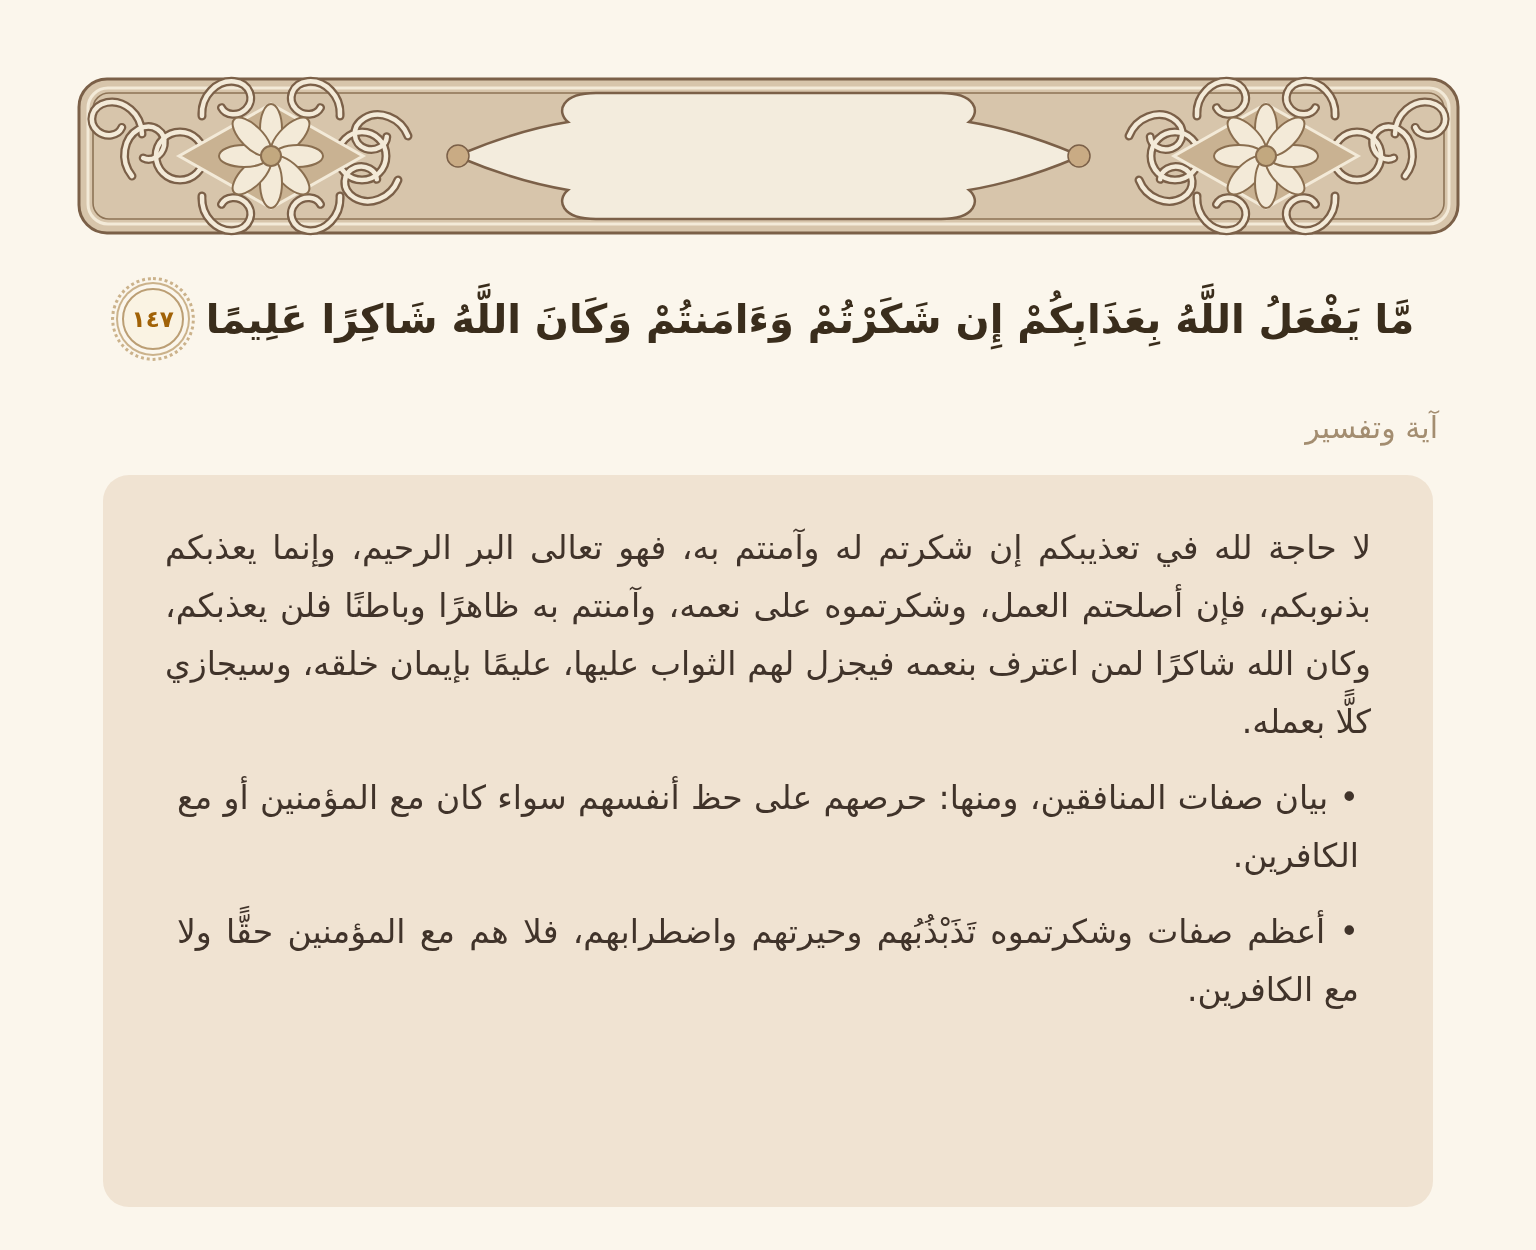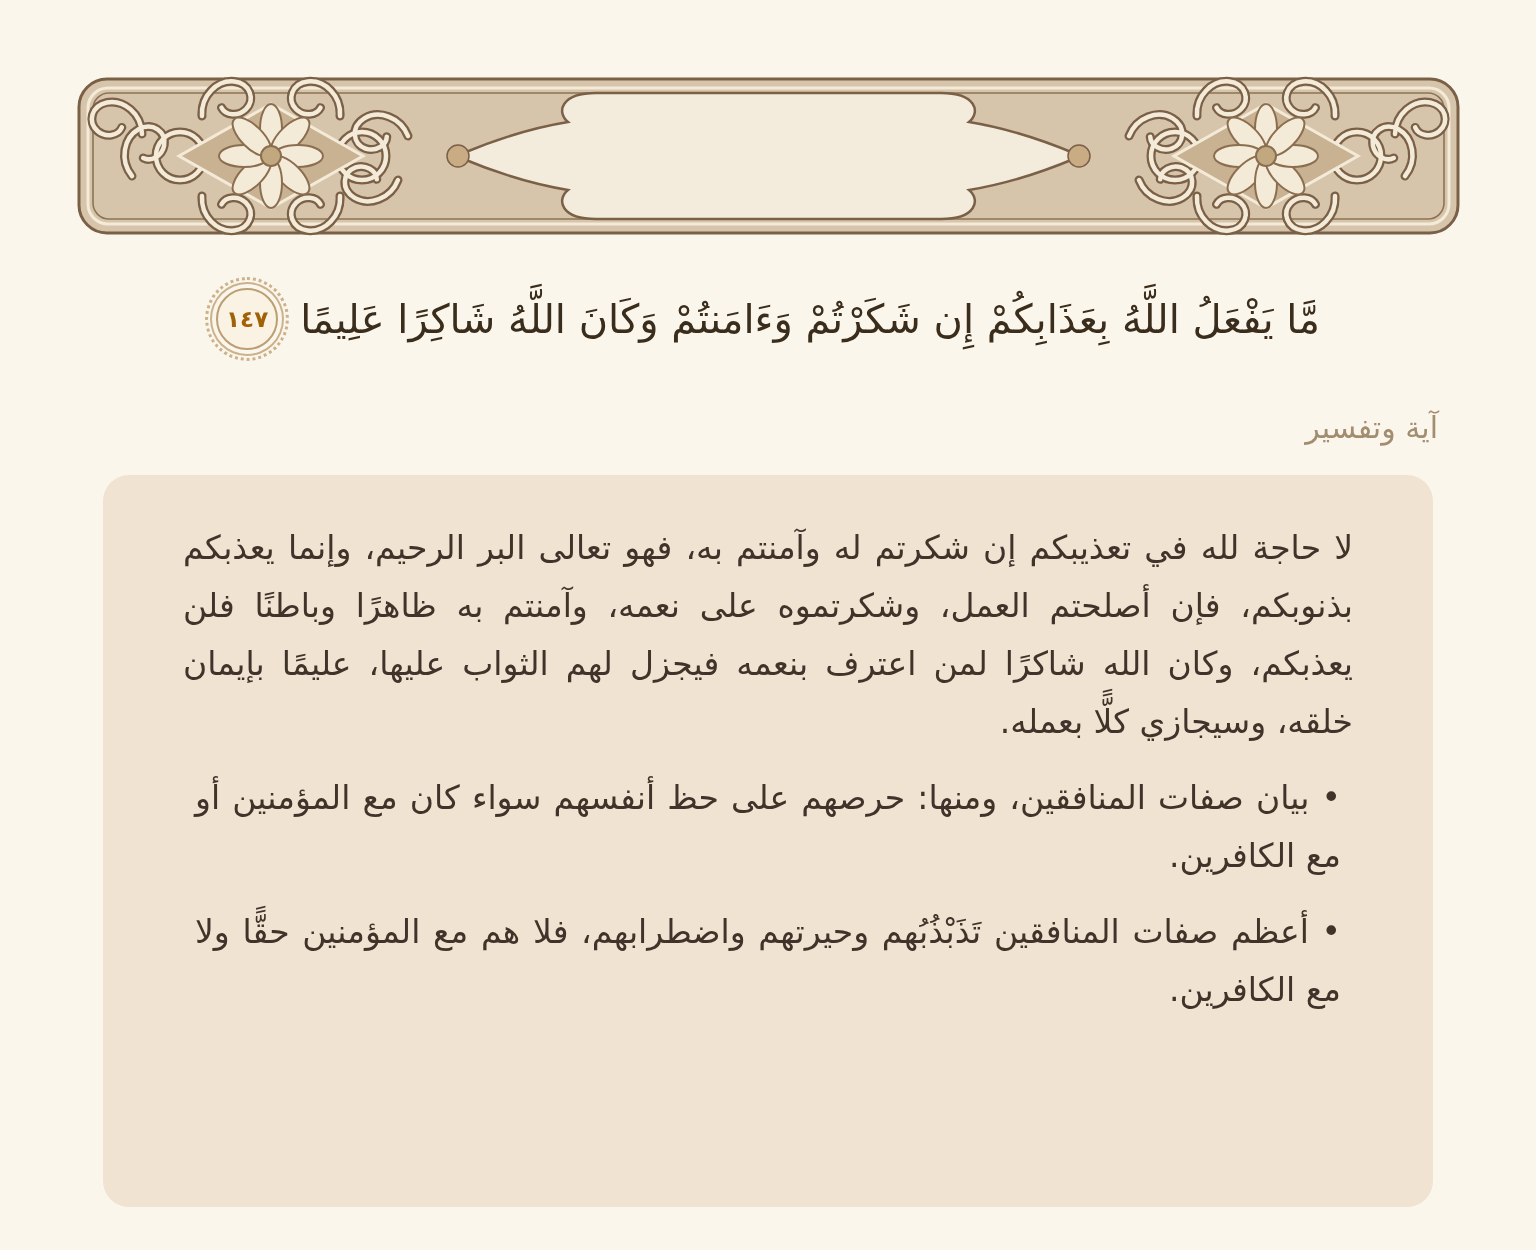--- a/index.html
+++ b/index.html
@@ -18,21 +18,21 @@
     font-size:57px;font-weight:bold;color:#17110a;letter-spacing:1px;
   }
 
   
   .verse-row{
     direction:rtl;margin:32px 40px 0;height:102px;
     display:flex;align-items:center;justify-content:center;gap:22px;
     color:#3a2d1c;
   }
   .verse-text{
-    font-size:40px;font-weight:normal;white-space:nowrap;line-height:1.2;
+    font-size:40px;font-weight:bold;white-space:nowrap;line-height:1.2;
   }
   .verse-medallion{
     position:relative;flex:0 0 auto;width:58px;height:58px;border-radius:50%;
     background:#faf3e3;border:2px solid #bb9e74;
     box-shadow:0 0 0 4px #fbf6ec,0 0 0 6px #cbb28b;
     display:flex;align-items:center;justify-content:center;
     font-size:23px;font-weight:bold;color:#a16207;
   }
   .verse-medallion::before{
     content:"";position:absolute;inset:-13px;border-radius:50%;
@@ -43,21 +43,21 @@
   .section-label{
     direction:rtl;text-align:right;padding:40px 98px 0 4px;
     font-size:30px;color:#a38d70;
   }
 
   
   .tafsir-box{
     direction:rtl;box-sizing:border-box;
     width:1330px;height:732px;margin:30px auto 0;
     background:#f0e3d2;border-radius:26px;
-    padding:44px 80px;
+    padding:44px 62px;
     color:#40332a;font-size:33px;line-height:58px;
     text-align:justify;text-align-last:right;
   }
   .tafsir-para{margin:0;}
   .tafsir-bullet{margin:18px 12px 0;}
 </style>
 </head>
 <body>
 
 <div class="banner-wrap">
@@ -128,14 +128,14 @@
   <span class="verse-medallion">
     <span>١٤٧</span>
   </span>
 </div>
 
 <div class="section-label">آية وتفسير</div>
 
 <div class="tafsir-box">
   <p class="tafsir-para">لا حاجة لله في تعذيبكم إن شكرتم له وآمنتم به، فهو تعالى البر الرحيم، وإنما يعذبكم بذنوبكم، فإن أصلحتم العمل، وشكرتموه على نعمه، وآمنتم به ظاهرًا وباطنًا فلن يعذبكم، وكان الله شاكرًا لمن اعترف بنعمه فيجزل لهم الثواب عليها، عليمًا بإيمان خلقه، وسيجازي كلًّا بعمله.</p>
   <p class="tafsir-bullet">• بيان صفات المنافقين، ومنها: حرصهم على حظ أنفسهم سواء كان مع المؤمنين أو مع الكافرين.</p>
-  <p class="tafsir-bullet">• أعظم صفات المنافقين تَذَبْذُبُهم وحيرتهم واضطرابهم، فلا هم مع المؤمنين حقًّا ولا مع الكافرين.</p>
+  <p class="tafsir-bullet">• أعظم صفات وشكرتموه تَذَبْذُبُهم وحيرتهم واضطرابهم، فلا هم مع المؤمنين حقًّا ولا مع الكافرين.</p>
 </div>
 
 </body></html>

